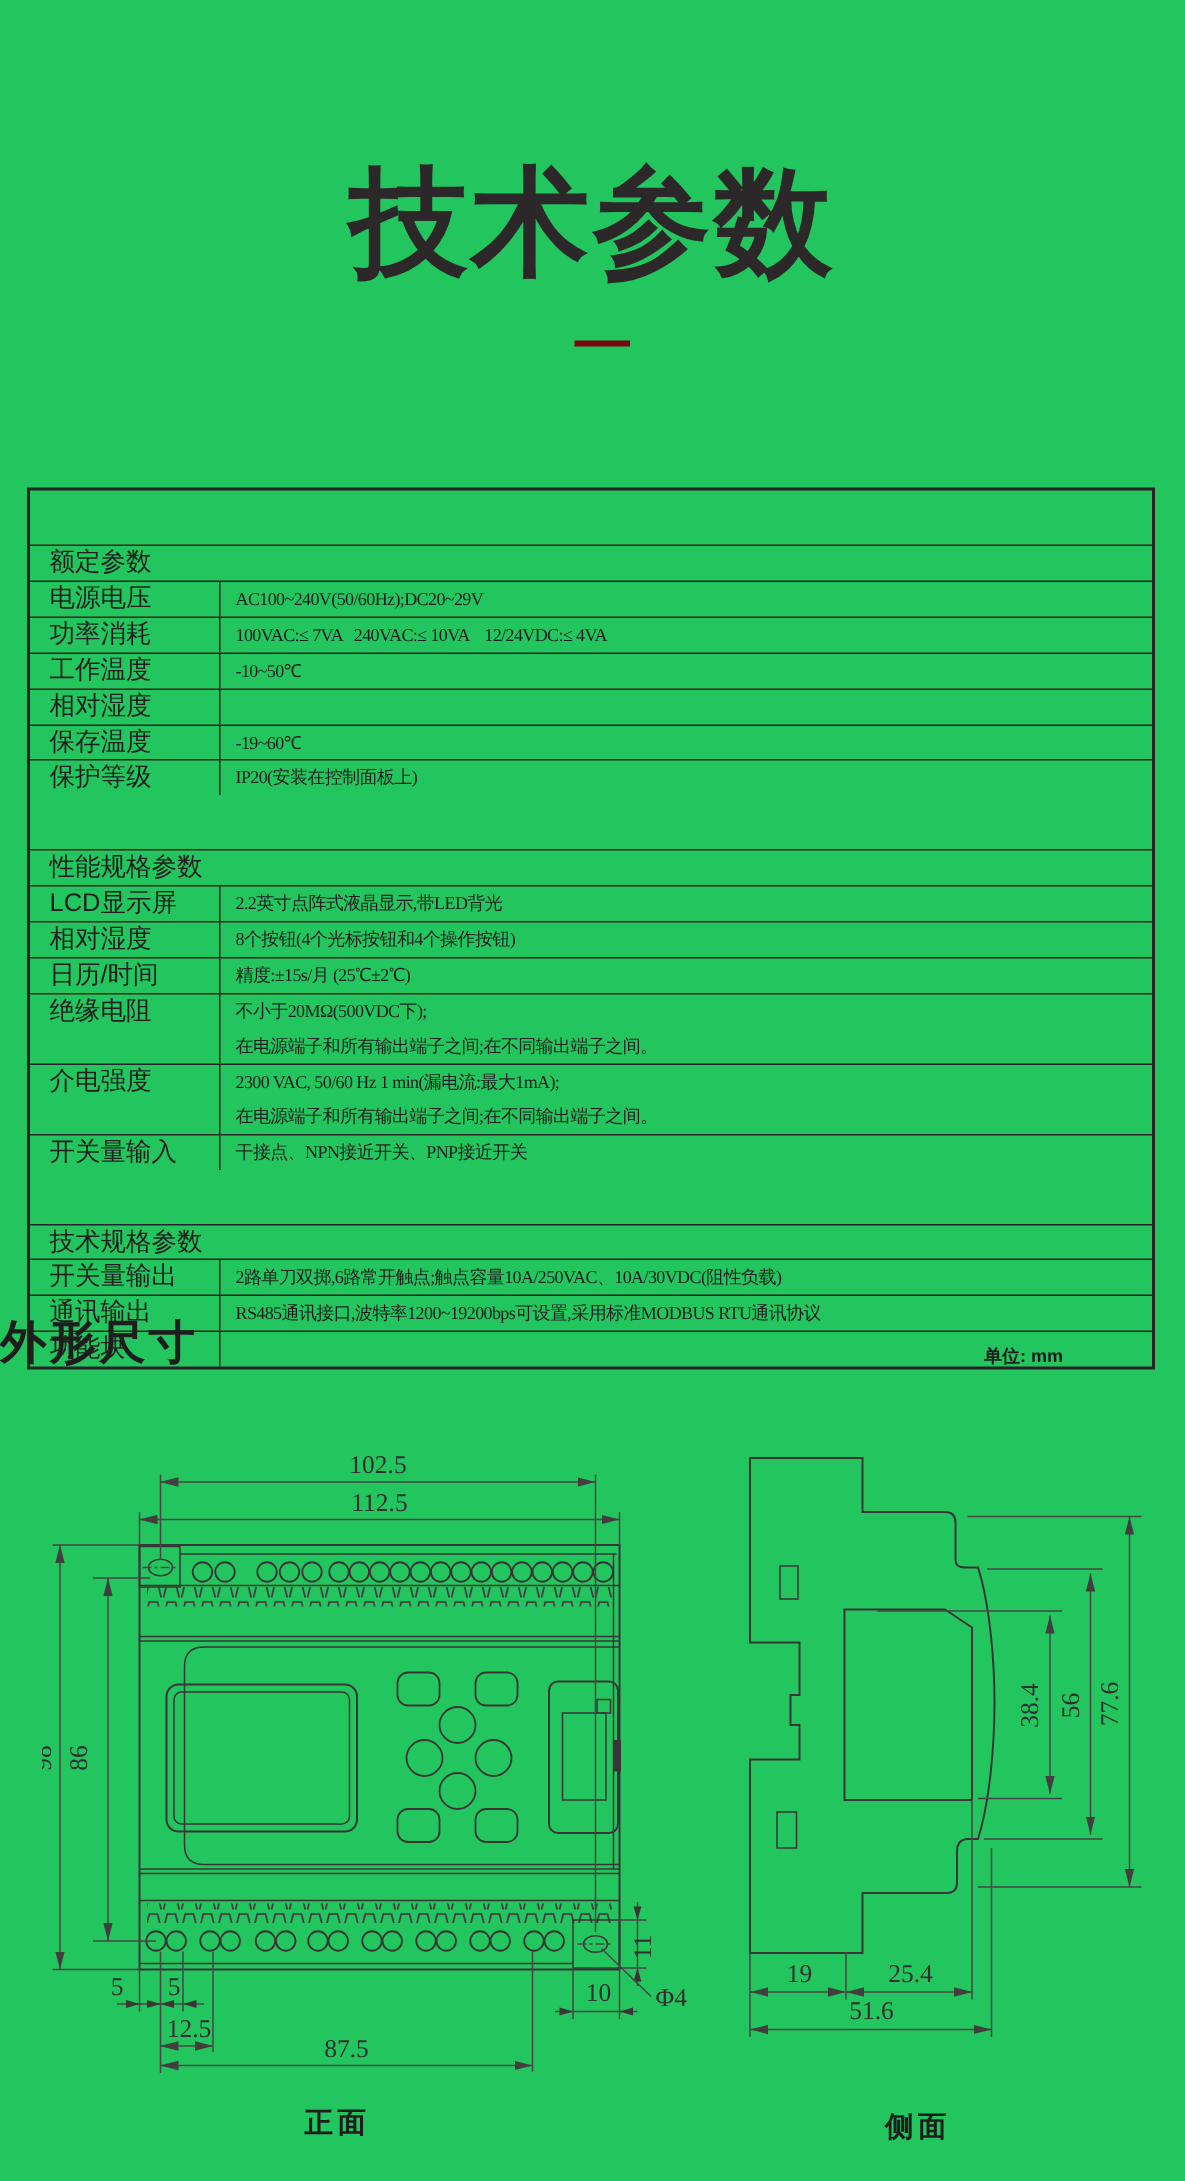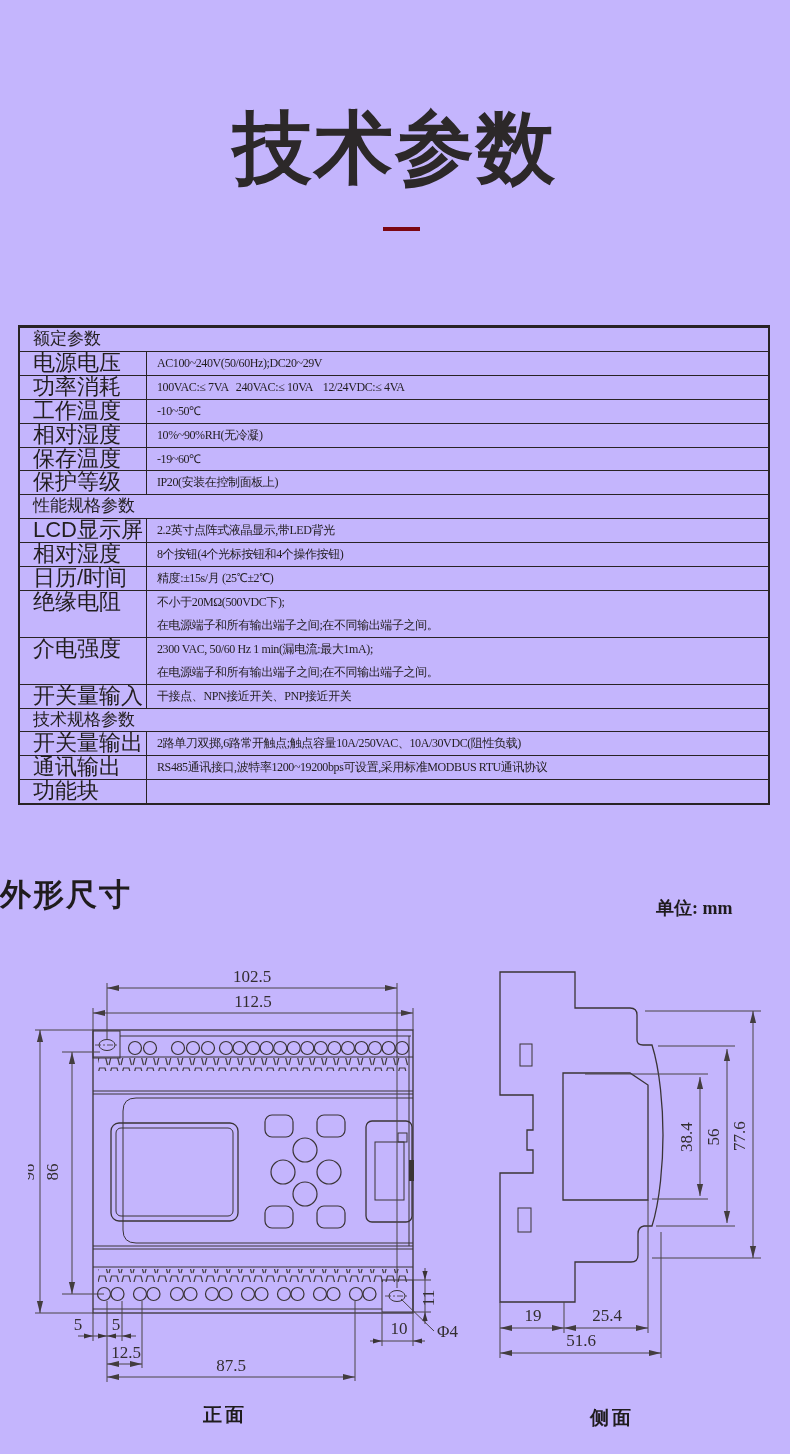--- a/index.html
+++ b/index.html
@@ -1,35 +1,35 @@
 <!DOCTYPE html>
 <html><head>
 <meta charset="utf-8">
 <style>
   html,body{margin:0;padding:0;}
   body{font-family:"Liberation Sans","DejaVu Sans",sans-serif;background:#e9e8e8;}
-  .page{position:relative;width:790px;height:1454px;background:#c4b5fd;overflow:hidden;margin:0 auto;}
+  .page{position:relative;width:790px;height:1454px;background:#22c55e;overflow:hidden;margin:0 auto;}
   .page-title{position:absolute;top:96px;left:0;width:100%;text-align:center;
     font-size:79px;font-weight:900;letter-spacing:2px;color:#2c2829;}
   .red-dash{position:absolute;left:383px;top:227px;width:37px;height:4px;background:#7c0712;}
   
   .spec-table{position:absolute;left:18px;top:325px;width:752px;border:2px solid #292325;
     color:#221e1f;box-sizing:border-box;}
   .t-row{display:grid;grid-template-columns:127px 1fr;border-top:1.4px solid #292325;}
   .t-row:first-child{border-top:none;}
   .t-row.sec,.t-row.after-sec{border-top:1.8px solid #292325;}
-  .t-row.sec{grid-template-columns:1fr;}
+  .t-row.sec{grid-template-columns:1fr;margin-top:36px;}
   .cell{line-height:22.9px;white-space:pre;overflow:hidden;}
-  .lab{font-size:22px;padding-left:13px;border-right:1.6px solid #292325;}
+  .lab{font-size:17px;padding-left:13px;border-right:1.6px solid #292325;}
   .sec-lab{border-right:none;font-size:17px;}
   .val{font-size:12px;padding-left:10px;letter-spacing:-0.4px;font-family:Liberation Serif, serif;}
   
   .outline-heading{position:absolute;top:874px;left:0;width:100%;text-align:left;
     font-size:31px;font-weight:700;color:#1f1c1d;letter-spacing:2px;}
-  .unit-label{position:absolute;left:656px;top:896px;font-size:18px;font-weight:700;color:#1f1c1d;font-family:Liberation Serif, serif;}
+  .unit-label{position:absolute;left:656px;top:896px;font-size:12px;font-weight:700;color:#1f1c1d;}
   .view-caption{position:absolute;font-size:19px;font-weight:700;color:#1f1c1d;letter-spacing:3px;}
   .caption-front{left:203px;top:1402px;}
   .caption-side{left:590px;top:1405px;}
   svg{position:absolute;}
   svg text{font-family:"Liberation Serif","DejaVu Serif",serif;font-size:17px;fill:#332e30;}
   .ol{stroke:#3a3436;stroke-width:1.3;fill:none;}
   .ol2{stroke:#3a3436;stroke-width:1;fill:none;}
   .dl{stroke:#4a4446;stroke-width:1;fill:none;}
   .cl{stroke:#4a4446;stroke-width:0.9;fill:none;stroke-dasharray:6 2 2 2;}
   .solid{fill:#3a3436;stroke:none;}
@@ -53,21 +53,20 @@
       <div class="t-row">
         <div class="cell lab">功率消耗</div>
         <div class="cell val"><div>100VAC:≤ 7VA   240VAC:≤ 10VA    12/24VDC:≤ 4VA</div></div>
       </div>
       <div class="t-row">
         <div class="cell lab">工作温度</div>
         <div class="cell val"><div>-10~50℃</div></div>
       </div>
       <div class="t-row">
         <div class="cell lab">相对湿度</div>
-        <div class="cell val"><div>10%~90%RH(无冷凝)</div></div>
       </div>
       <div class="t-row">
         <div class="cell lab">保存温度</div>
         <div class="cell val"><div>-19~60℃</div></div>
       </div>
       <div class="t-row">
         <div class="cell lab">保护等级</div>
         <div class="cell val"><div>IP20(安装在控制面板上)</div></div>
       </div>
       <div class="t-row sec">

